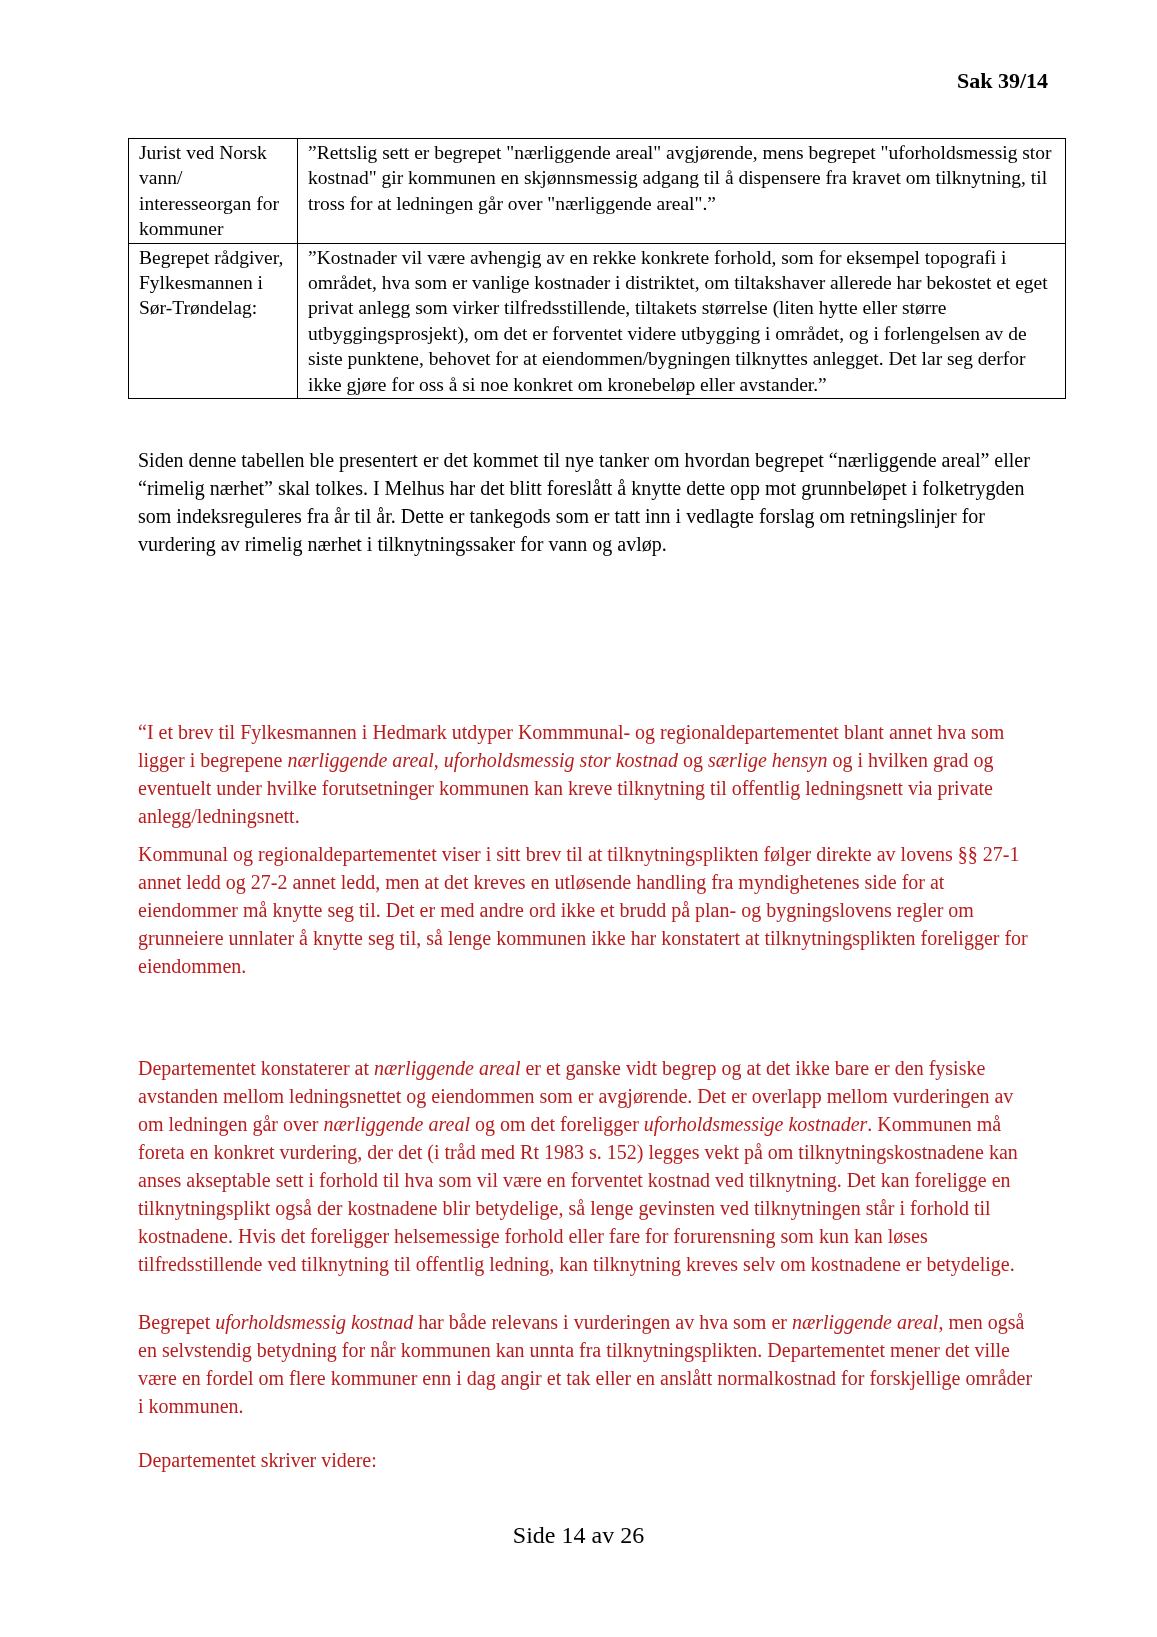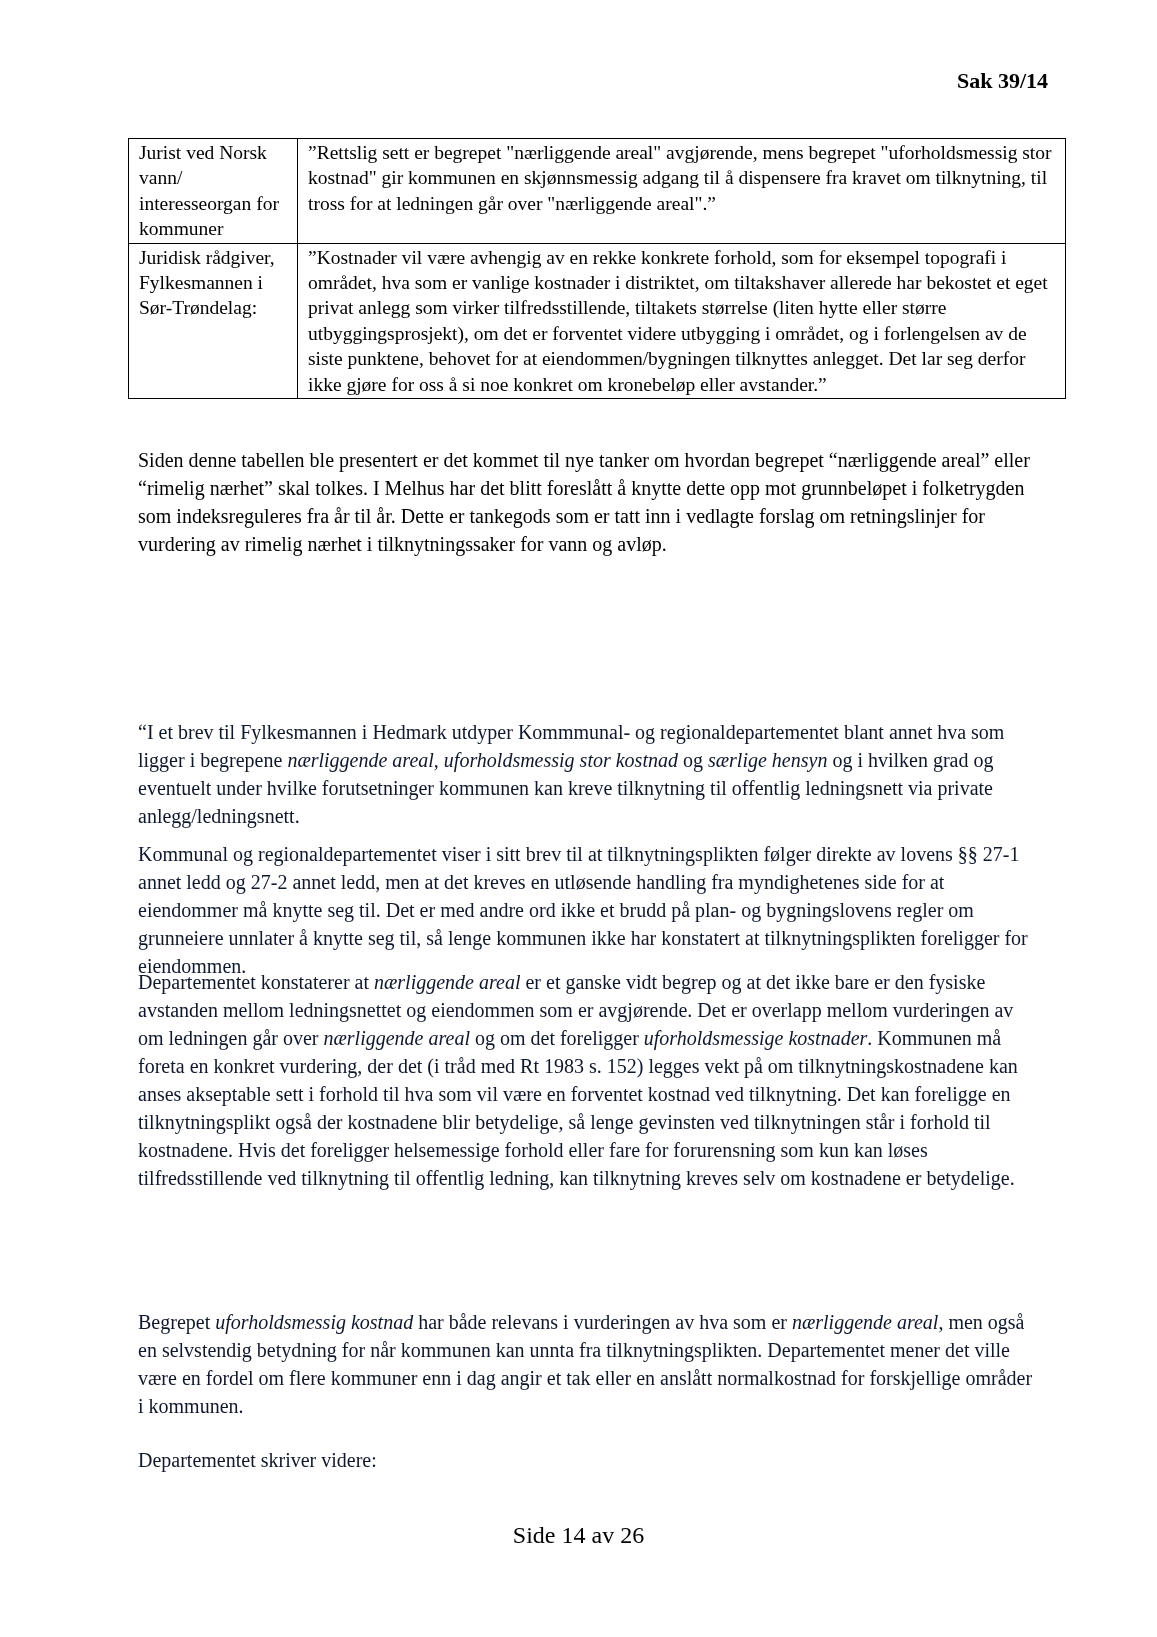--- a/index.html
+++ b/index.html
@@ -7,45 +7,45 @@
          font-family: "Liberation Serif", "DejaVu Serif", serif; color: #000; }
   .page { position: absolute; left: 0; top: 0; width: 1157px; height: 1637px; padding-left: 26px; }
   .header { position: absolute; right: 135px; top: 68px; font-size: 22px; font-weight: bold; }
   table.quotes { position: absolute; left: 128px; top: 138px; width: 938px; border-collapse: collapse;
                  font-size: 19.5px; line-height: 25.4px; }
   table.quotes td { border: 1.5px solid #000; vertical-align: top; padding: 1px 8px 1px 10px; }
   table.quotes td.who { width: 150px; margin-top: 11px; }
   .body-text { position: absolute; left: 138px; width: 895px; font-size: 20px; line-height: 28px; }
   .p1 { top: 446px; }
   .p2 { top: 615px; }
-  .blue { color: #0f172a; }
+  .blue { color: #b91c1c; }
   .q1 { top: 718px; }
   .q2 { top: 840px; }
-  .q3 { top: 968px; }
+  .q3 { top: 1054px; }
   .q4 { top: 1308px; }
   .q5 { top: 1446px; }
   .body-text p { margin: 0; }
   em { font-style: italic; }
   .footer { position: absolute; left: 0; width: 1157px; text-align: center; top: 1522px; font-size: 24px; }
 </style>
 </head>
 <body>
 
 <div class="page">
 
   <div class="header">Sak 39/14</div>
 
   <table class="quotes">
     <tbody>
         <tr>
       <td class="who">Jurist ved Norsk vann/ interesseorgan for kommuner</td>
       <td>”Rettslig sett er begrepet "nærliggende areal" avgjørende, mens begrepet "uforholdsmessig stor kostnad" gir kommunen en skjønnsmessig adgang til å dispensere fra kravet om tilknytning, til tross for at ledningen går over "nærliggende areal".”</td>
     </tr>
     <tr>
-      <td class="who">Juridisk rådgiver, Fylkesmannen i Sør-Trøndelag:</td>
+      <td class="who">Begrepet rådgiver, Fylkesmannen i Sør-Trøndelag:</td>
       <td>”Kostnader vil være avhengig av en rekke konkrete forhold, som for eksempel topografi i området, hva som er vanlige kostnader i distriktet, om tiltakshaver allerede har bekostet et eget privat anlegg som virker tilfredsstillende, tiltakets størrelse (liten hytte eller større utbyggingsprosjekt), om det er forventet videre utbygging i området, og i forlengelsen av de siste punktene, behovet for at eiendommen/bygningen tilknyttes anlegget. Det lar seg derfor ikke gjøre for oss å si noe konkret om kronebeløp eller avstander.”</td>
     </tr>
   </tbody>
     </table>
 
   <div class="body-text p1">
     <p>Siden denne tabellen ble presentert er det kommet til nye tanker om hvordan begrepet “nærliggende areal” eller “rimelig nærhet” skal tolkes. I Melhus har det blitt foreslått å knytte dette opp mot grunnbeløpet i folketrygden som indeksreguleres fra år til år.  Dette er tankegods som er tatt inn i vedlagte forslag om retningslinjer for vurdering av rimelig nærhet i tilknytningssaker for vann og avløp.</p>
   </div>
 
 

